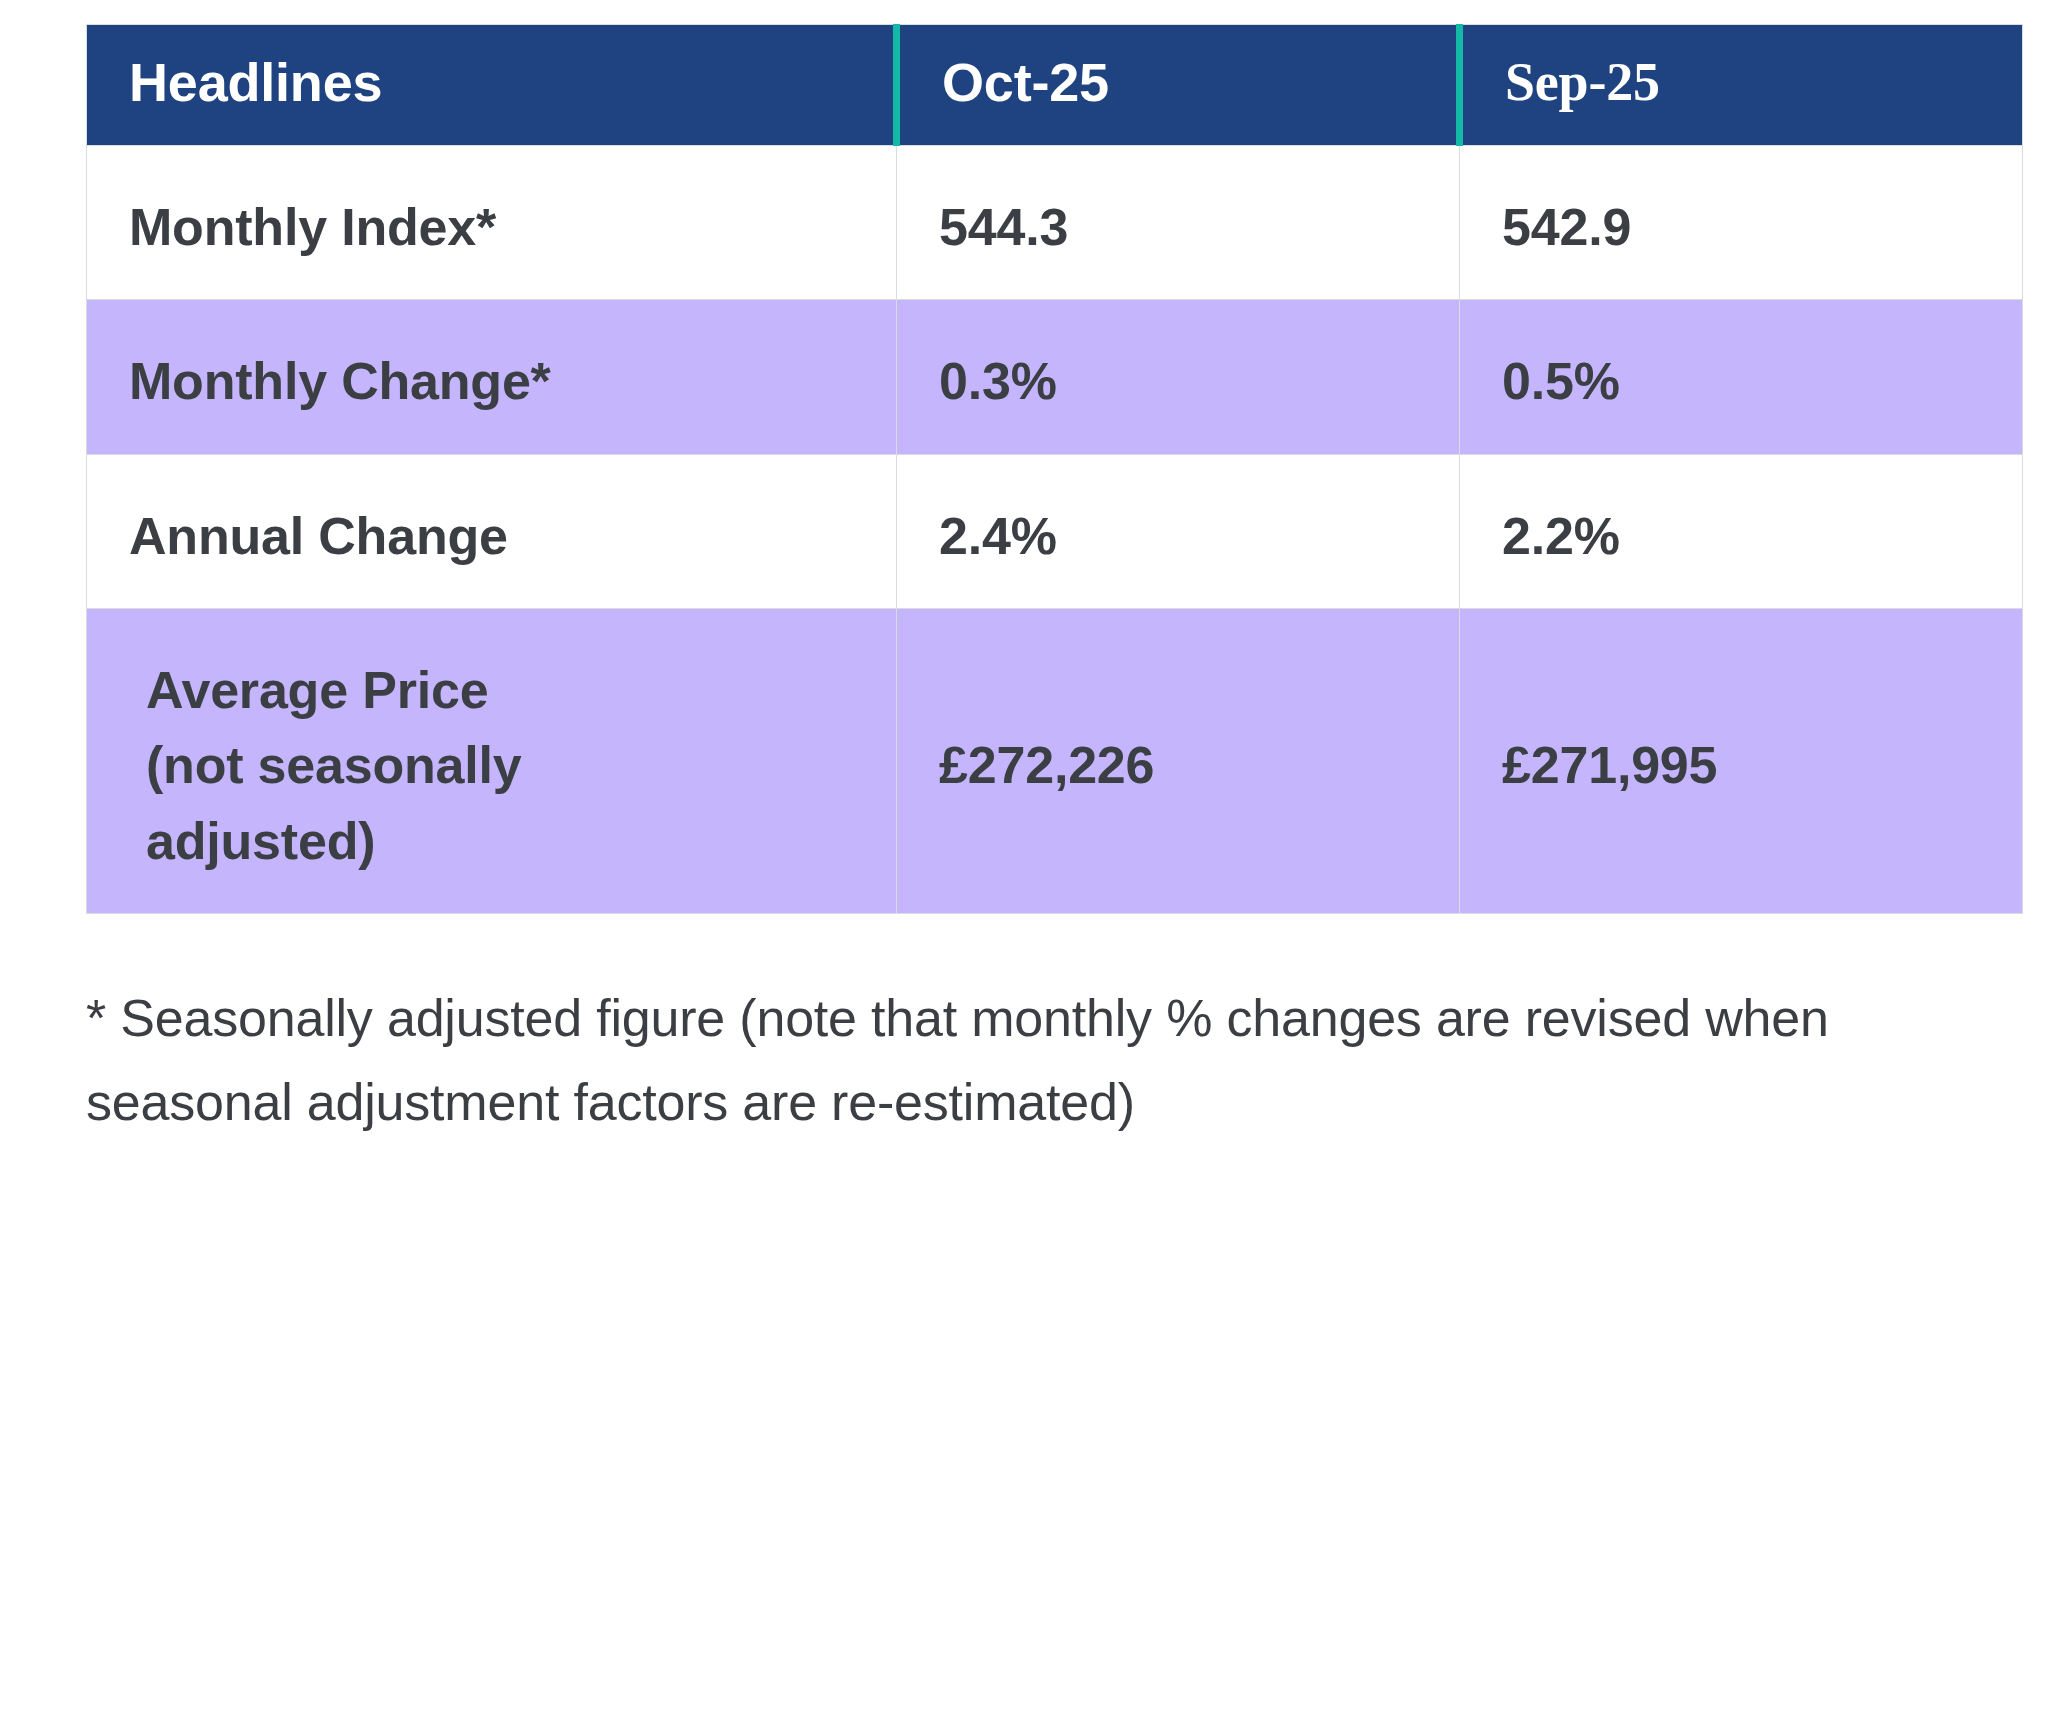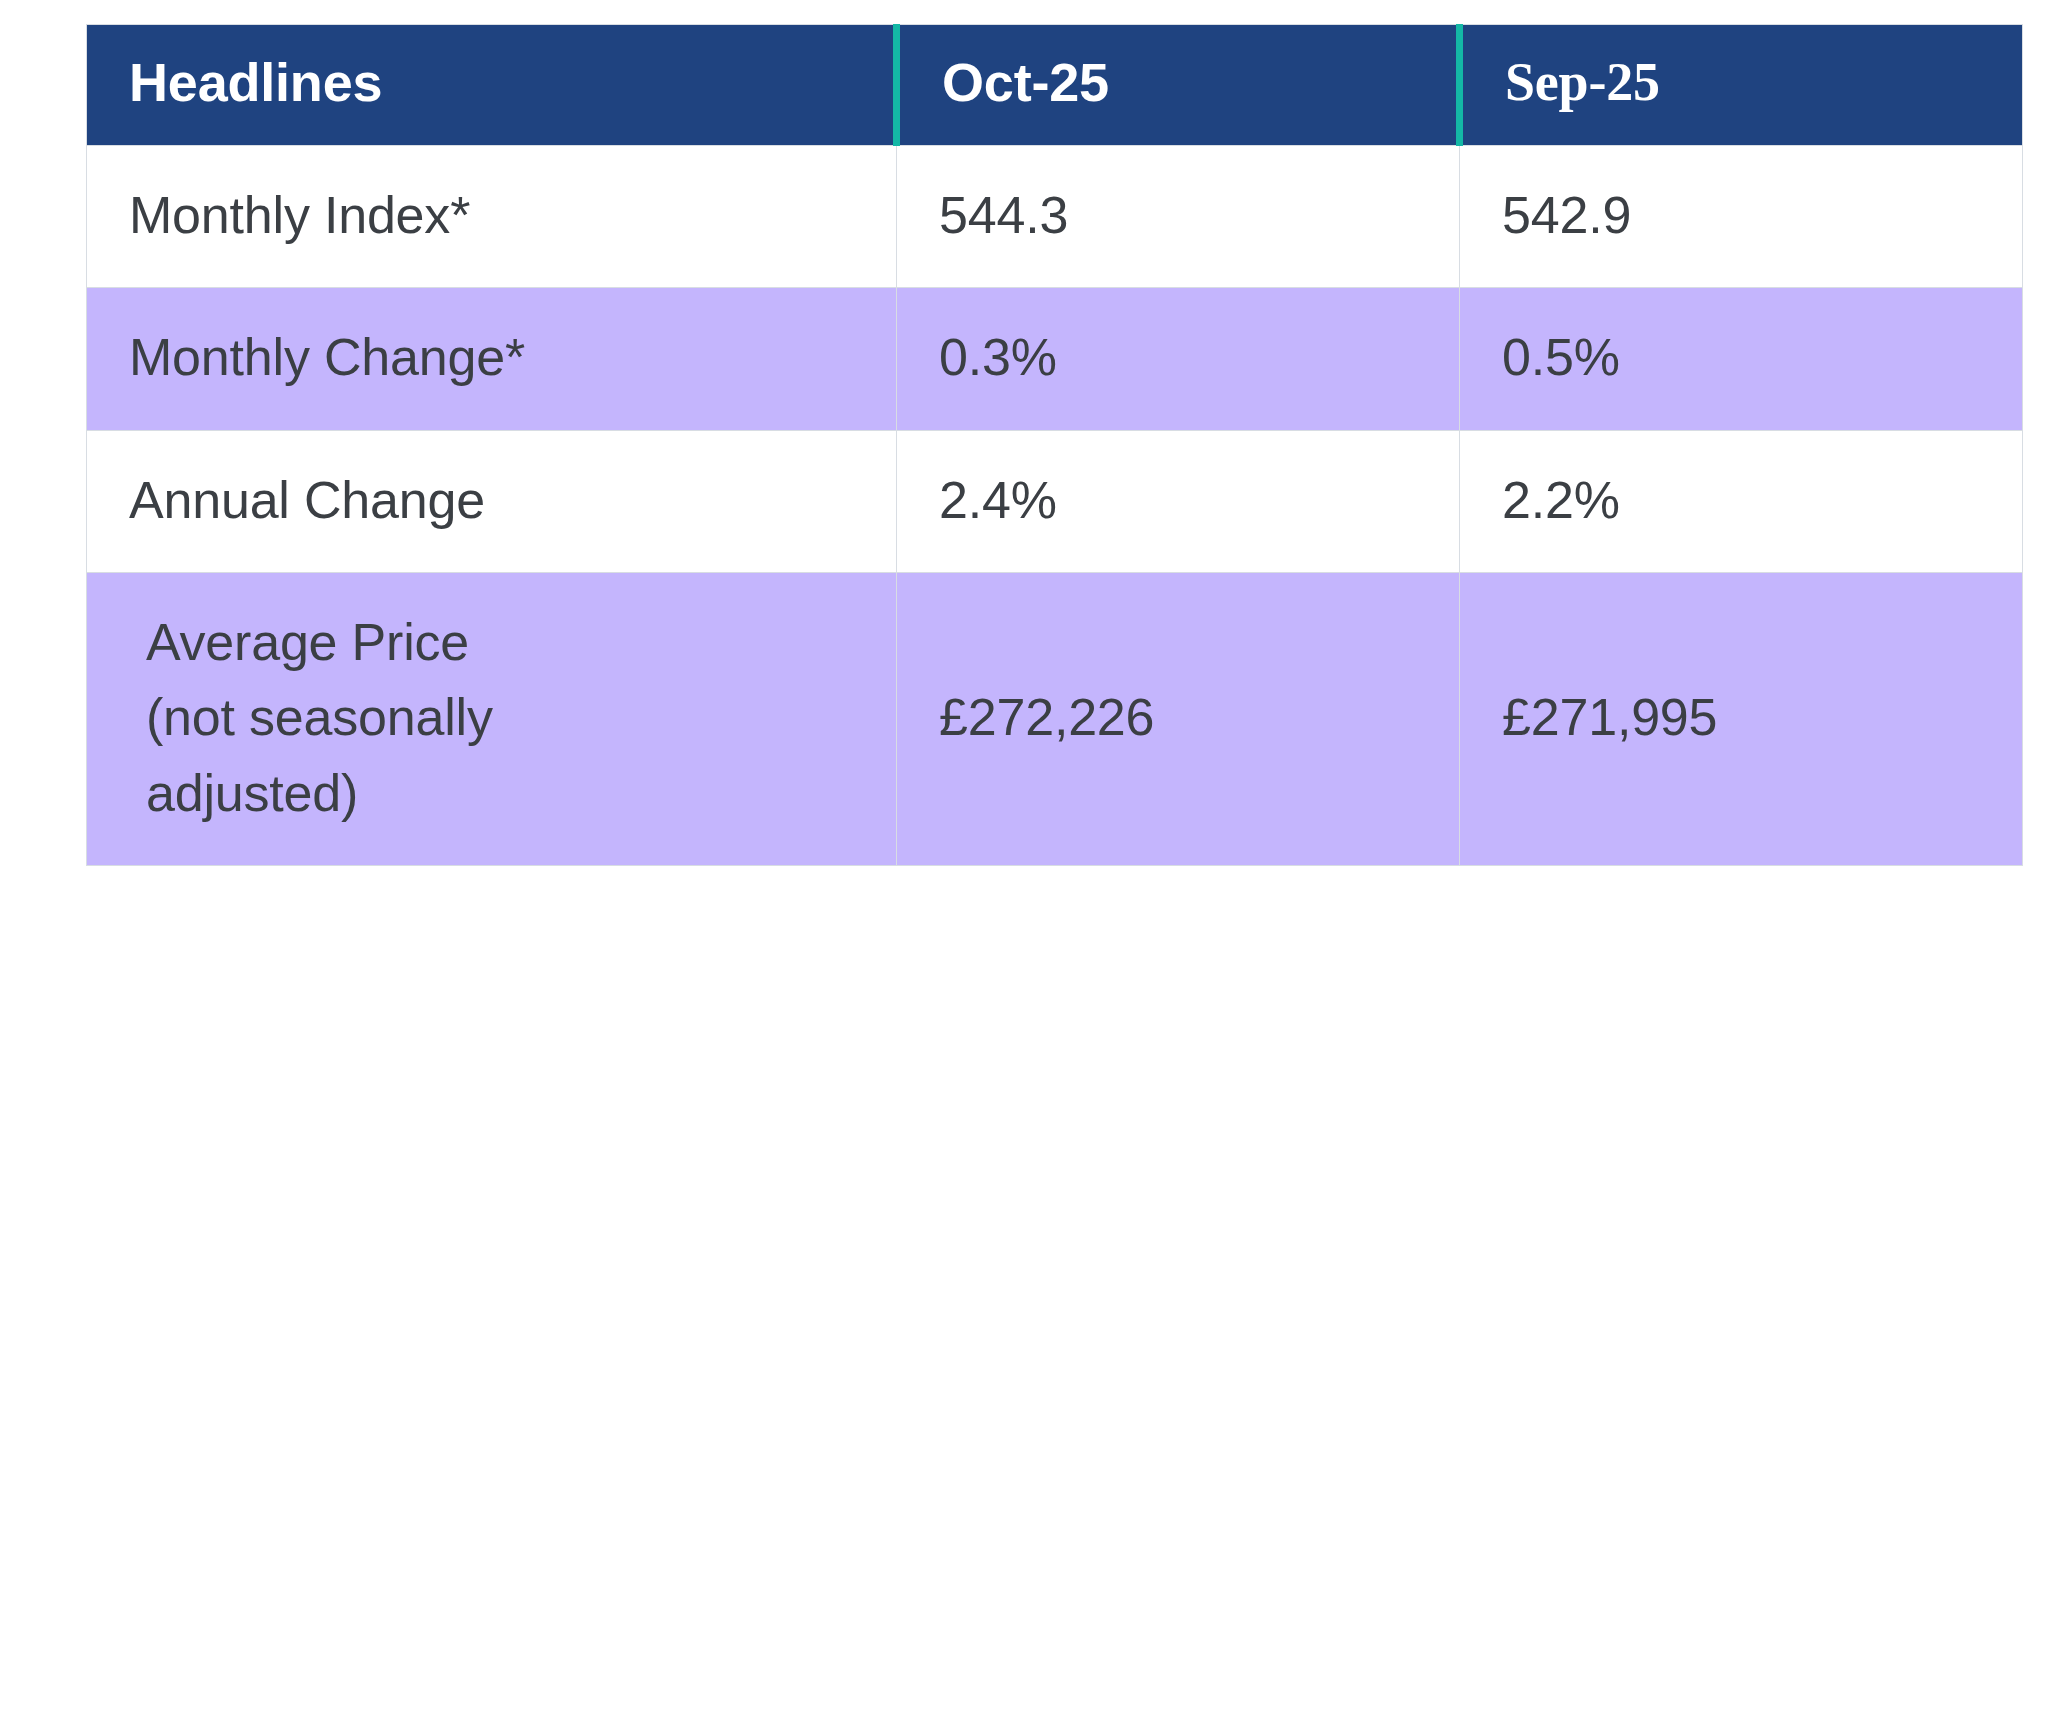--- a/index.html
+++ b/index.html
@@ -38,23 +38,23 @@
     text-align: left;
     padding: 26px 0 30px 42px;
     border-right: 7px solid #14b8a6;
     line-height: 1.18;
     letter-spacing: -0.2px;
   }
   table.headlines thead th:last-child { border-right: none; font-family: Liberation Serif, serif; }
 
   table.headlines tbody td {
     font-size: 52px;
-    font-weight: normal;
+    font-weight: bold;
     color: #3b3f44;
-    padding: 32px 0 34px 42px;
+    padding: 44px 0 34px 42px;
     border-top: 1px solid #d8dde3;
     border-right: 1px solid #d8dde3;
     vertical-align: middle;
     line-height: 1.45;
     letter-spacing: -0.2px;
   }
   table.headlines tbody td:last-child { border-right: none; }
   table.headlines tbody tr.alt td { background: #c4b5fd; }
   table.headlines tbody tr.plain td { background: #ffffff; }
 
@@ -112,14 +112,15 @@
           <span class="line">Average Price</span>
           <span class="line">(not seasonally</span>
           <span class="line">adjusted)</span>
         </td>
         <td>£272,226</td>
         <td>£271,995</td>
       </tr>
     </tbody>
   </table>
 
+  <p class="footnote">* Seasonally adjusted figure (note that monthly % changes are revised when seasonal adjustment factors are re-estimated)</p>
 
 </div>
 
 </body></html>

